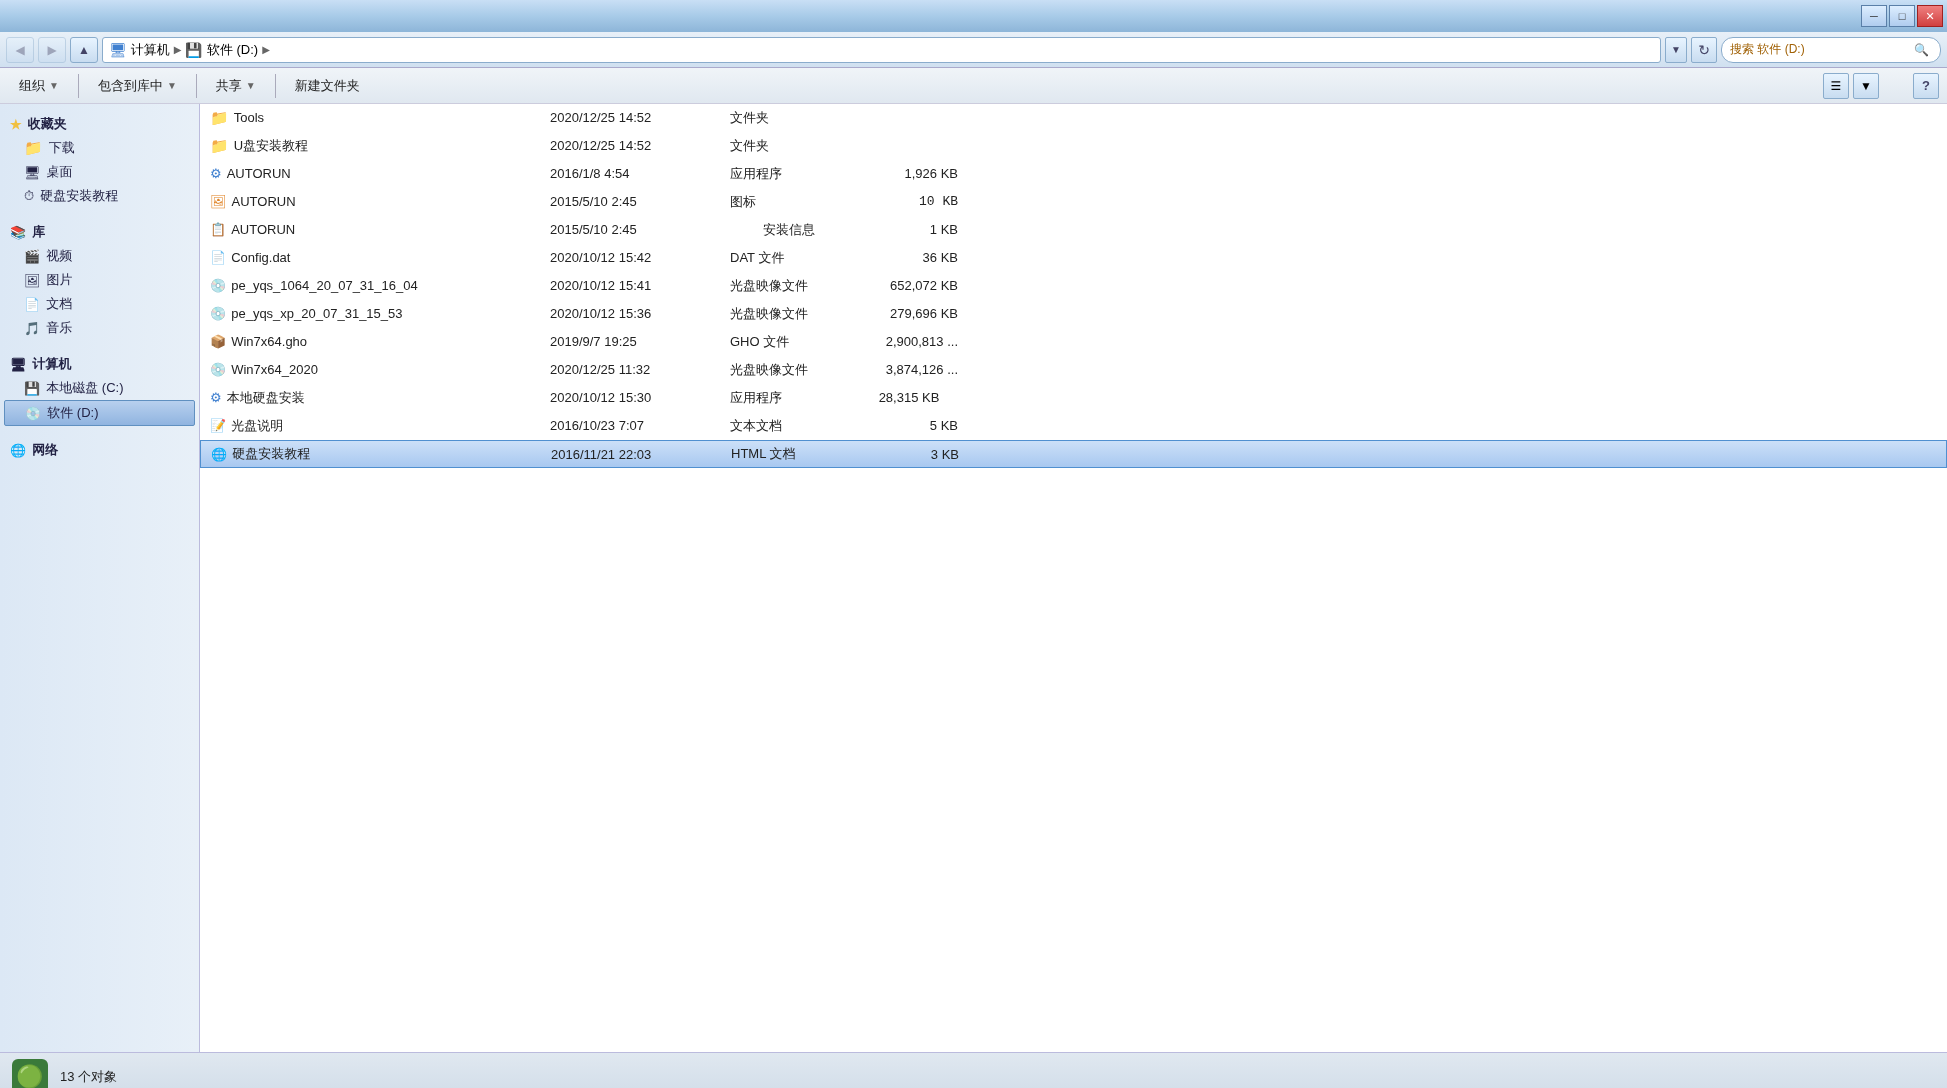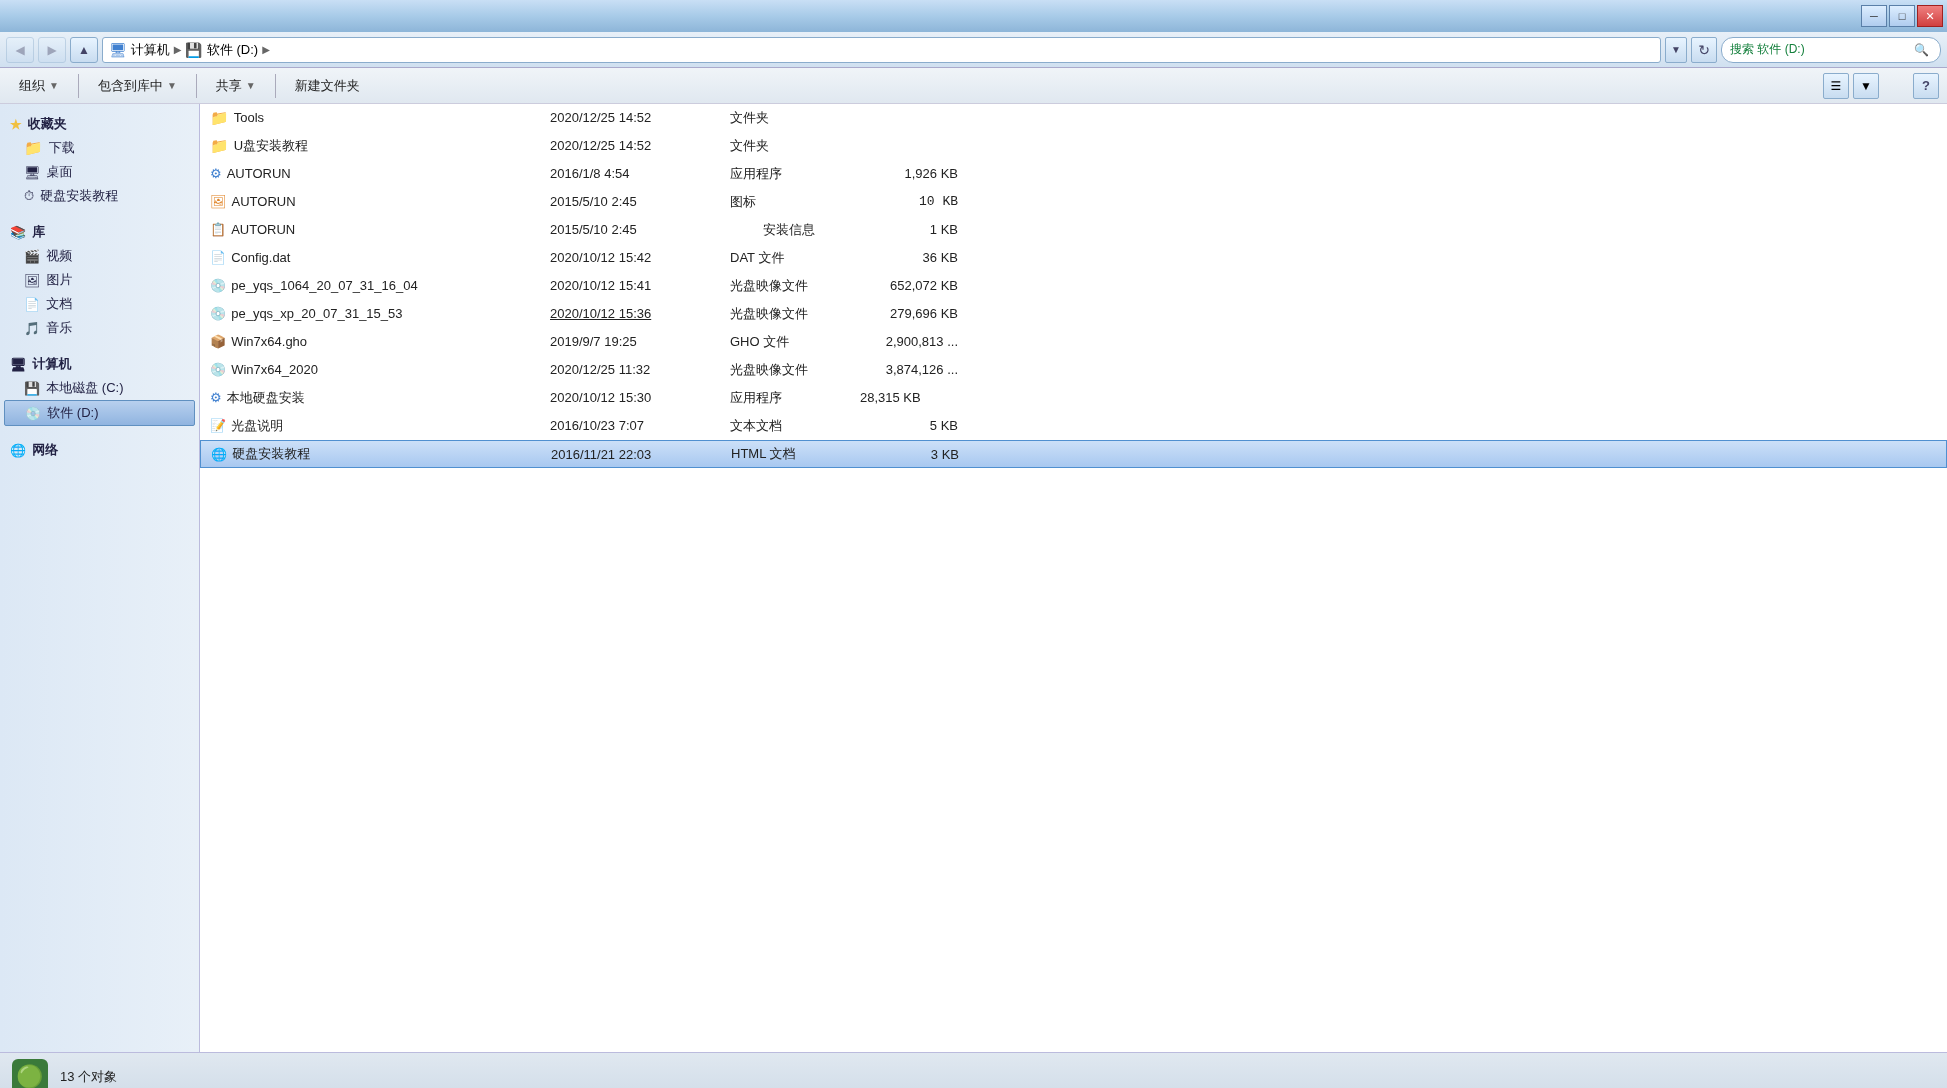--- a/index.html
+++ b/index.html
@@ -346,21 +346,21 @@
     <span>软件 (D:)</span>
     <span class="breadcrumb-arrow">▶</span>
   </div>
   <div class="address-dropdown">
     <span>▼</span>
   </div>
   <div class="refresh-btn">
     <span>↻</span>
   </div>
   <div class="search-bar">
-    <span style="flex:1;color:#15803d;font-size:12px;">搜索 软件 (D:)</span>
+    <span style="flex:1;color:#a16207;font-size:12px;">搜索 软件 (D:)</span>
     <div class="search-icon-btn">
       <span>🔍</span>
     </div>
   </div>
 </div>
 
 <div class="toolbar">
   <div class="toolbar-btn">
     <span>组织</span>
     <span class="chevron-down">▼</span>
@@ -569,21 +569,21 @@
     </div>
     <div class="file-cell" style="width:110px;justify-content:flex-end;">
       <span>652,072 KB</span>
     </div>
   </div>
         <div class="file-row">
     <div class="file-cell" style="width:340px;">
       <span class="icon-iso">💿</span>
       <span>pe_yqs_xp_20_07_31_15_53</span>
     </div>
-    <div class="file-cell" style="width:180px;text-decoration:underline;">
+    <div class="file-cell" style="width:180px;">
       <span>2020/10/12 15:36</span>
     </div>
     <div class="file-cell" style="width:130px;">
       <span>光盘映像文件</span>
     </div>
     <div class="file-cell" style="width:110px;justify-content:flex-end;">
       <span>279,696 KB</span>
     </div>
   </div>
         <div class="file-row">
@@ -620,21 +620,21 @@
     <div class="file-cell" style="width:340px;">
       <span class="icon-exe">⚙</span>
       <span>本地硬盘安装</span>
     </div>
     <div class="file-cell" style="width:180px;">
       <span>2020/10/12 15:30</span>
     </div>
     <div class="file-cell" style="width:130px;">
       <span>应用程序</span>
     </div>
-    <div class="file-cell" style="width:110px;justify-content:flex-start;">
+    <div class="file-cell" style="width:110px;justify-content:center;">
       <span>28,315 KB</span>
     </div>
   </div>
         <div class="file-row">
     <div class="file-cell" style="width:340px;">
       <span class="icon-txt">📝</span>
       <span>光盘说明</span>
     </div>
     <div class="file-cell" style="width:180px;text-align:center;">
       <span>2016/10/23 7:07</span>

